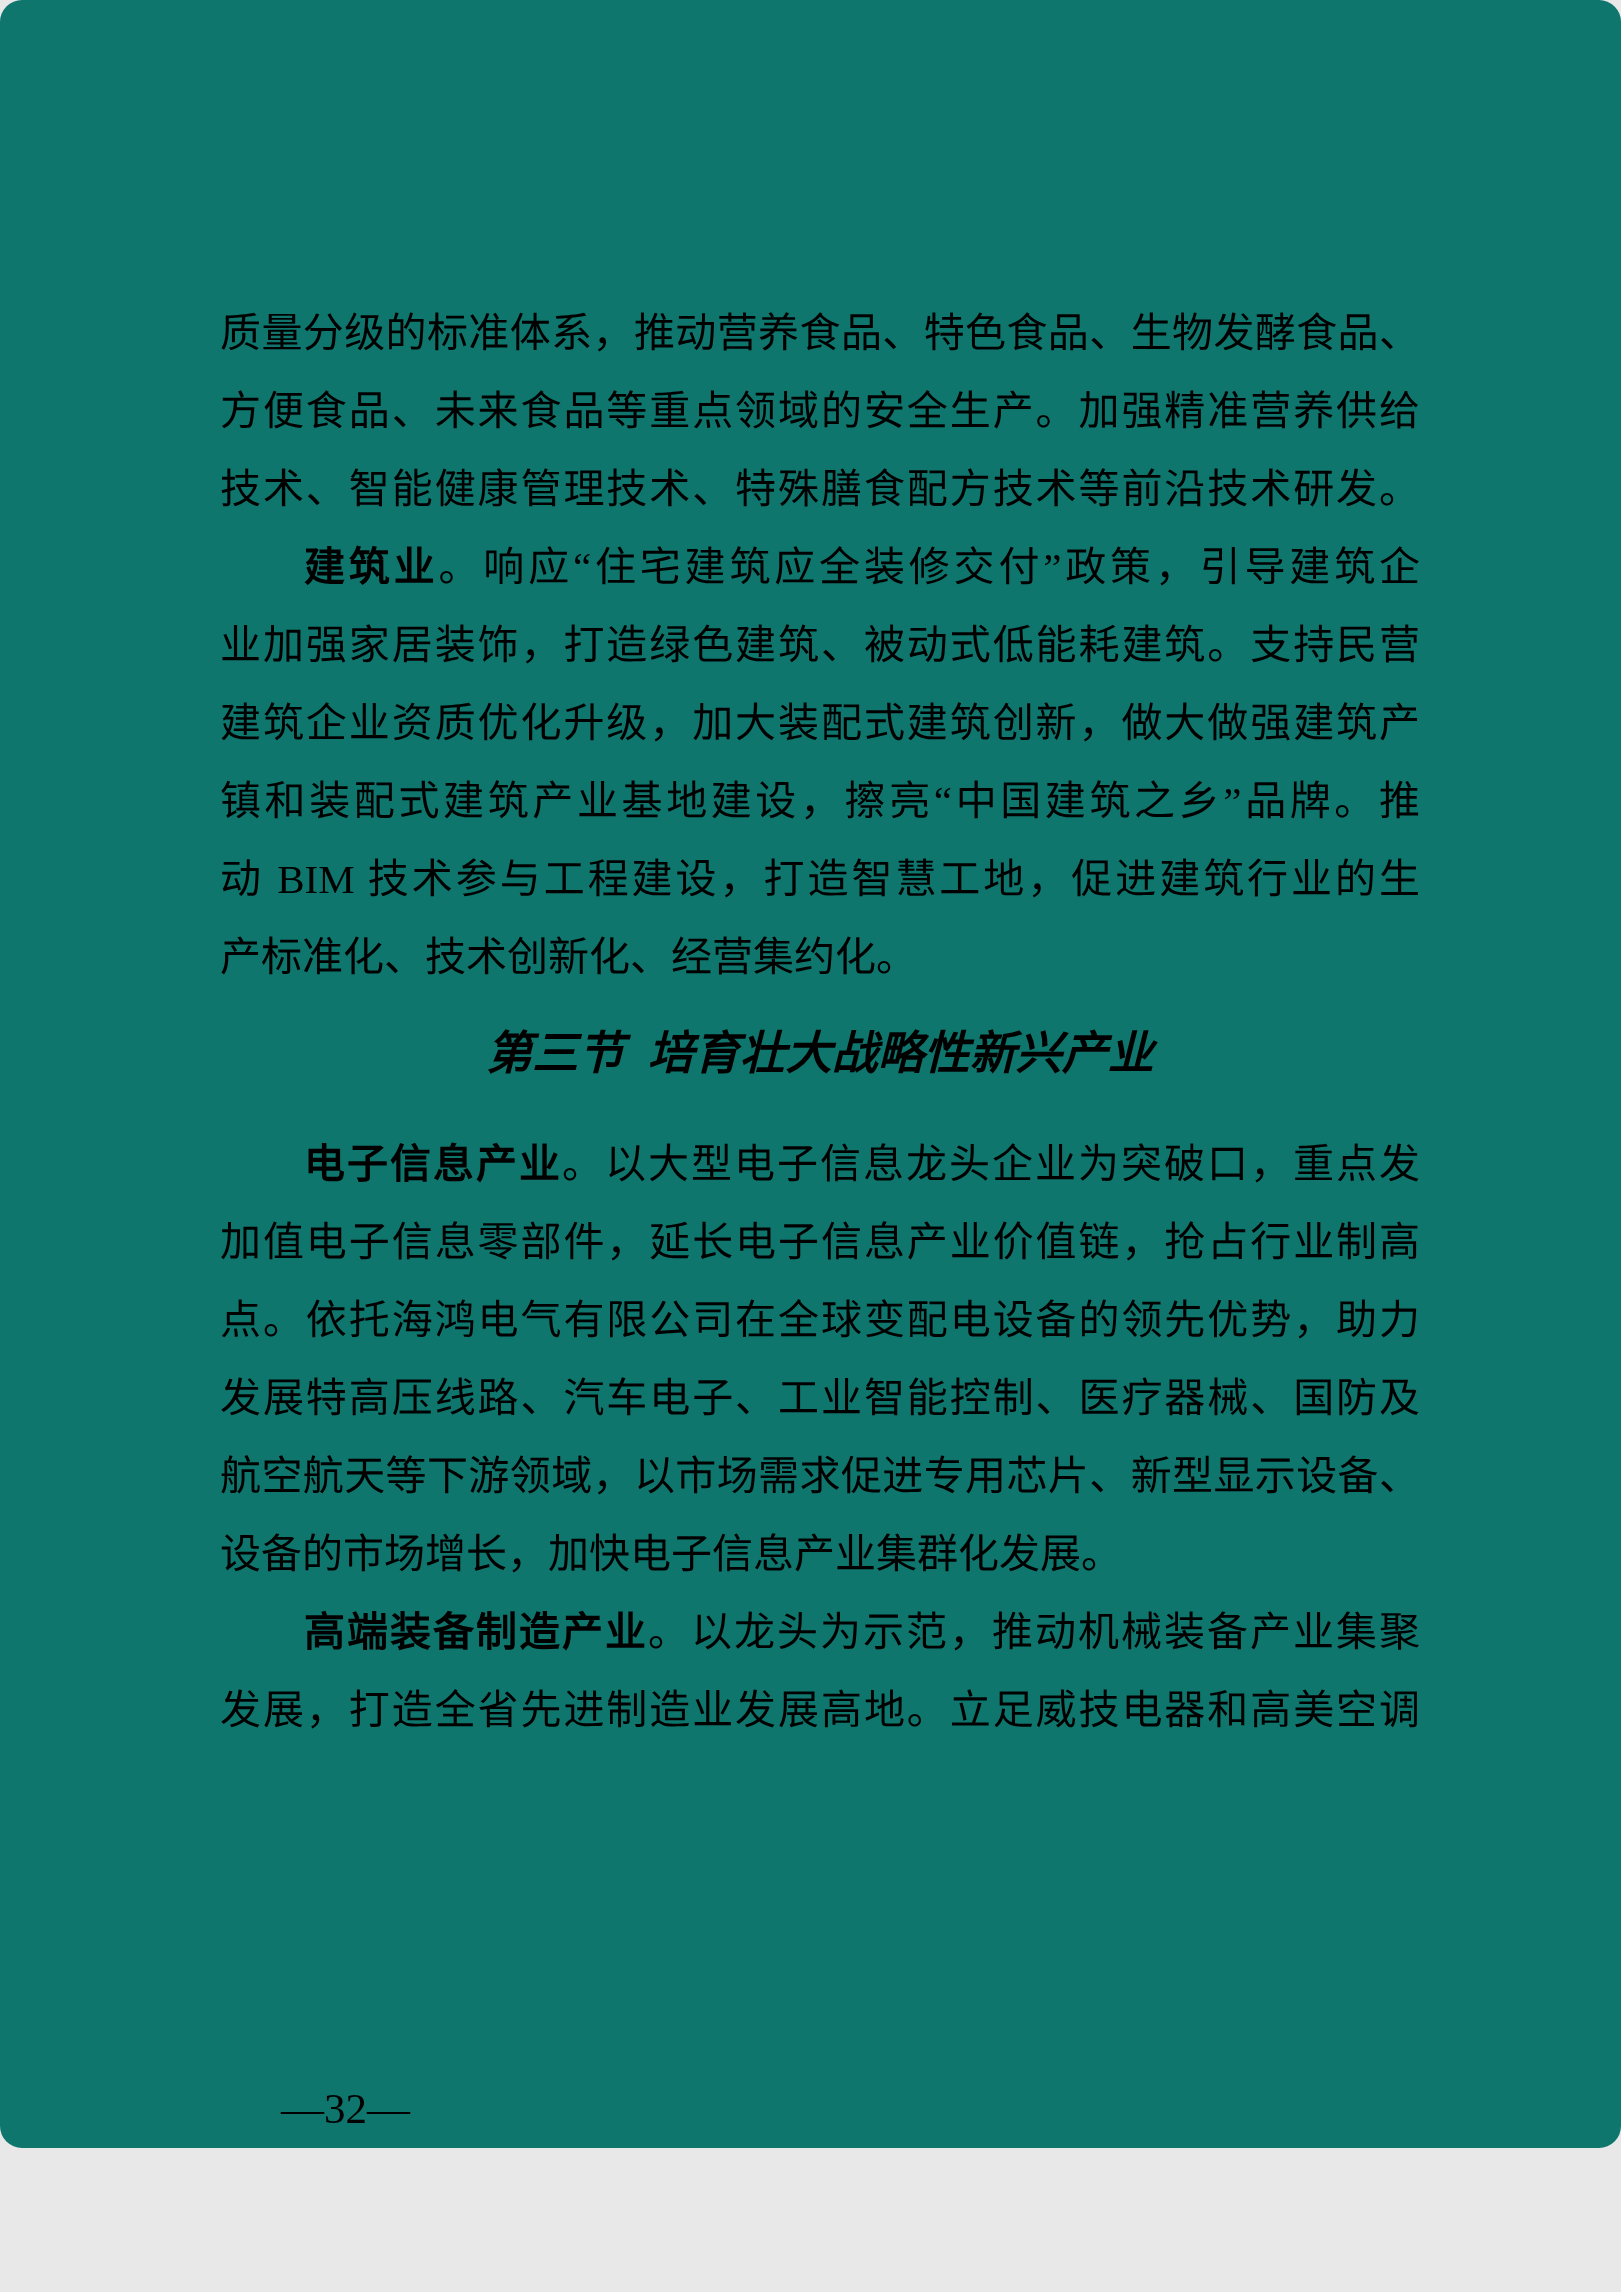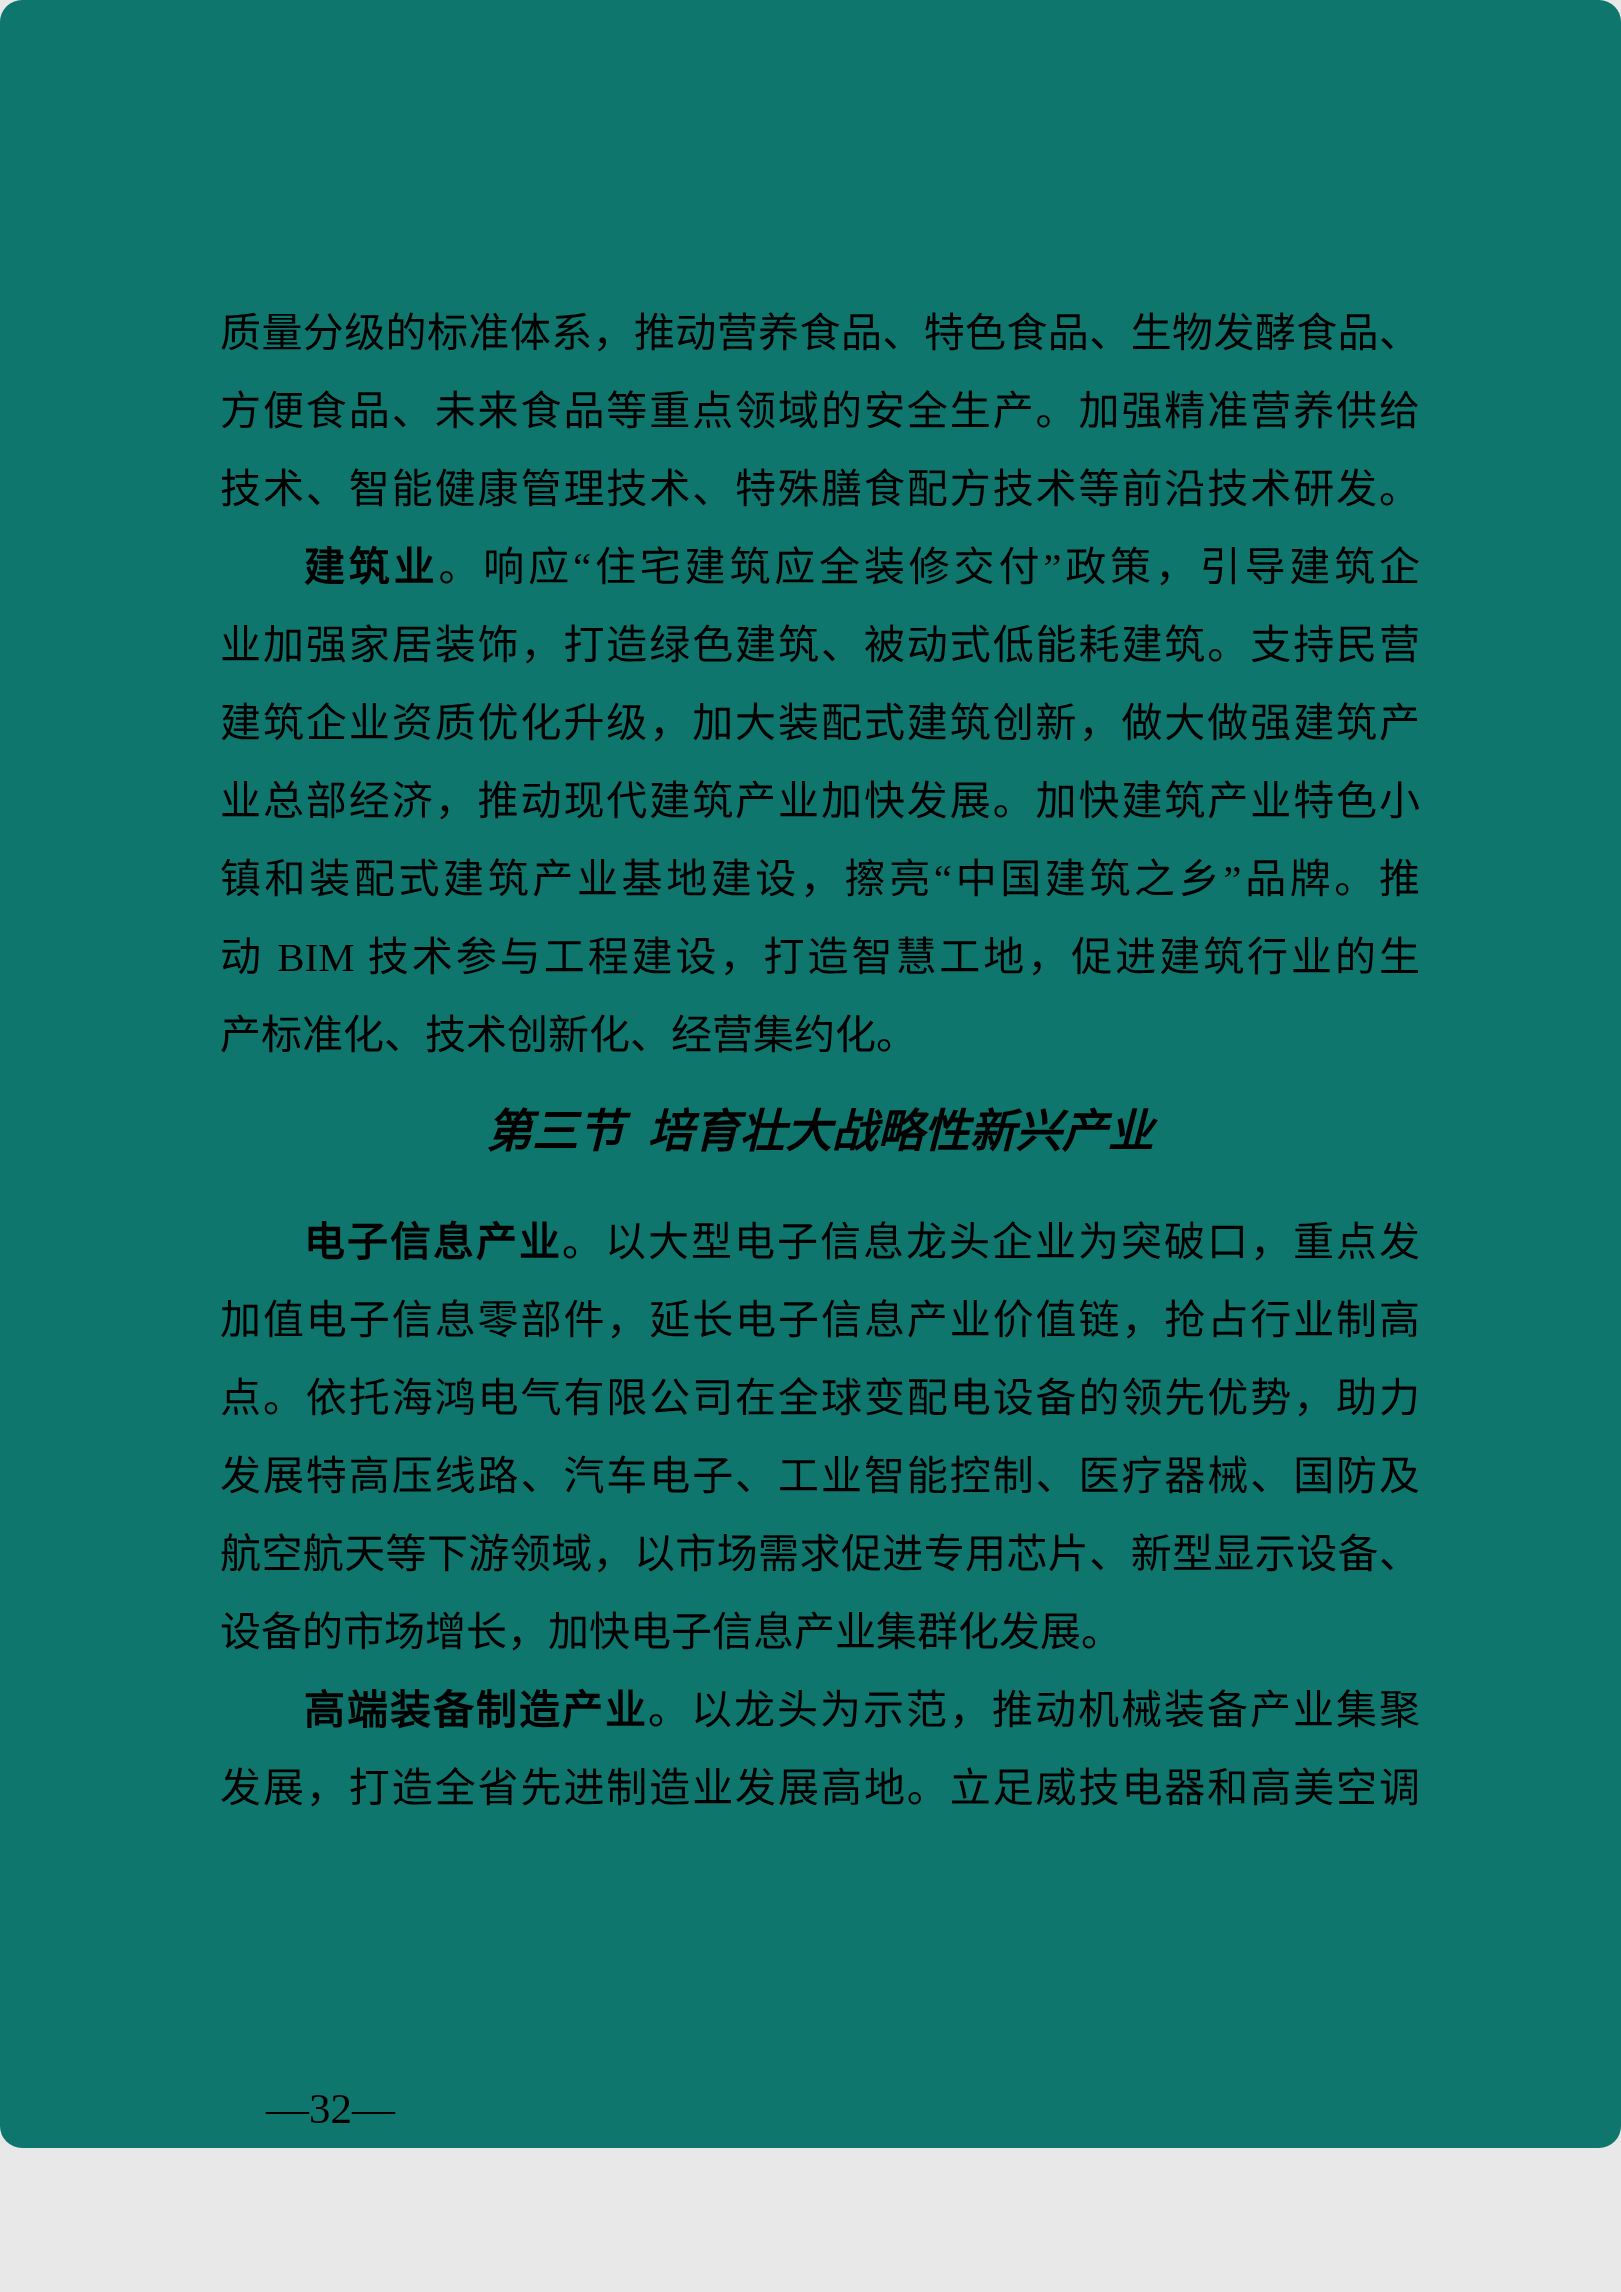--- a/index.html
+++ b/index.html
@@ -50,41 +50,40 @@
     font-size: 46px;
     font-weight: bold;
     font-family: "Liberation Sans", "DejaVu Sans", sans-serif;
     text-align: center;
     white-space: nowrap;
     font-style: italic;
   }
   .section-heading .part2 { margin-left: 23.5px; }
   .page-footer {
     position: absolute;
-    left: 266px;
+    left: 281px;
     top: 2084px;
     font-size: 43px;
     line-height: 49px;
     font-family: "Liberation Serif", "DejaVu Serif", serif;
     color: #000000;
   }
 </style>
 </head>
 <body>
 
 <div class="page">
   <div class="content">
 
     <div class="line"><span class="lead"></span><span>质量分级的标准体系，推动营养食品、特色食品、生物发酵食品、</span></div>
     <div class="line"><span class="lead"></span><span>方便食品、未来食品等重点领域的安全生产。加强精准营养供给</span></div>
     <div class="line"><span class="lead"></span><span>技术、智能健康管理技术、特殊膳食配方技术等前沿技术研发。</span></div>
     <div class="line indent"><span class="lead">建筑业</span><span>。响应“住宅建筑应全装修交付”政策，引导建筑企</span></div>
     <div class="line"><span class="lead"></span><span>业加强家居装饰，打造绿色建筑、被动式低能耗建筑。支持民营</span></div>
     <div class="line"><span class="lead"></span><span>建筑企业资质优化升级，加大装配式建筑创新，做大做强建筑产</span></div>
-    <div class="line"><span class="lead"></span><span>业总部经济，推动现代建筑产业加快发展。加快建筑产业特色小</span></div>
     <div class="line"><span class="lead"></span><span>镇和装配式建筑产业基地建设，擦亮“中国建筑之乡”品牌。推</span></div>
     <div class="line"><span class="lead"></span><span>动 BIM 技术参与工程建设，打造智慧工地，促进建筑行业的生</span></div>
     <div class="line short"><span class="lead"></span><span>产标准化、技术创新化、经营集约化。</span></div>
 
     <div class="section-heading"><span class="part1">第三节</span><span class="part2">培育壮大战略性新兴产业</span></div>
 
     <div class="line indent"><span class="lead">电子信息产业</span><span>。以大型电子信息龙头企业为突破口，重点发</span></div>
     <div class="line"><span class="lead"></span><span>加值电子信息零部件，延长电子信息产业价值链，抢占行业制高</span></div>
     <div class="line"><span class="lead"></span><span>点。依托海鸿电气有限公司在全球变配电设备的领先优势，助力</span></div>
     <div class="line"><span class="lead"></span><span>发展特高压线路、汽车电子、工业智能控制、医疗器械、国防及</span></div>

